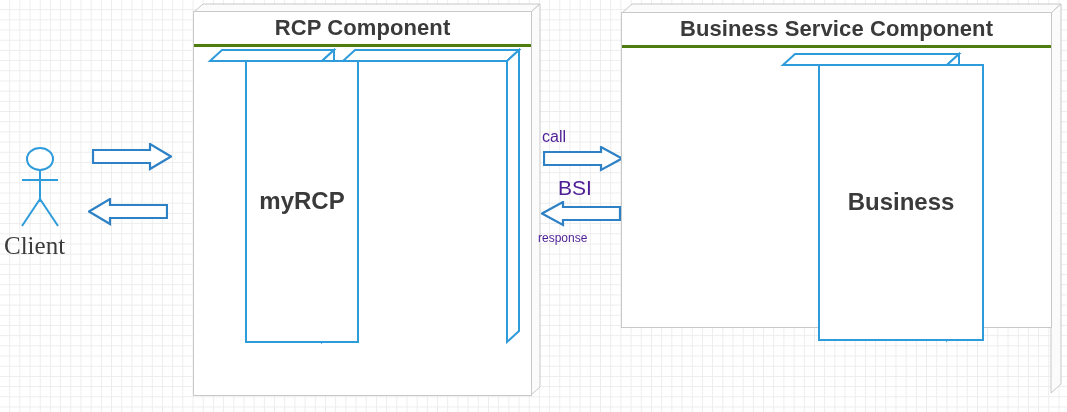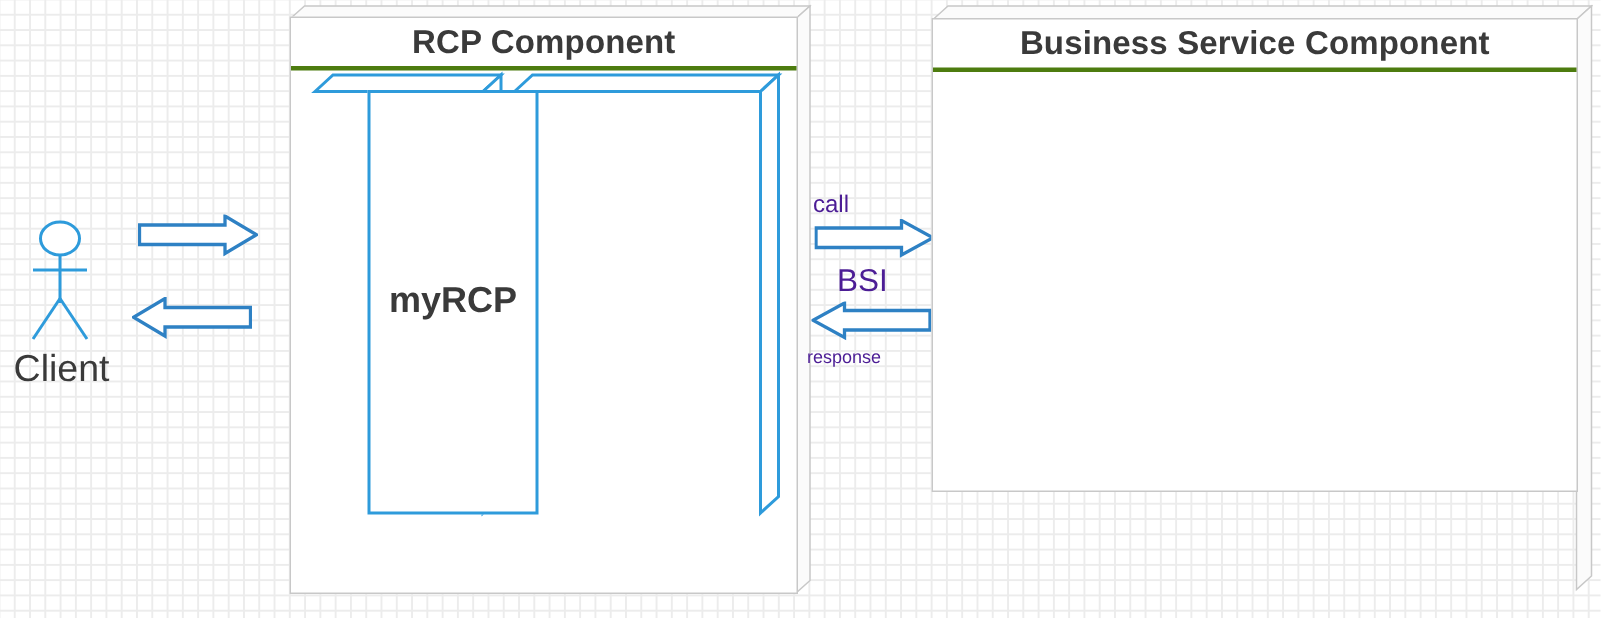--- a/index.html
+++ b/index.html
@@ -71,23 +71,23 @@
     color: #3a3a3a;
     font-weight: bold;
     text-align: center;
     line-height: 1.1;
   }
   .cuboid svg { position: absolute; left: 0; top: 0; overflow: visible; }
 
   
   .actor-label {
     position: absolute;
-    text-align: center;
     color: #3a3a3a;
     white-space: nowrap;
+    font-family: Liberation Serif, serif;
   }
 
   .edge-label {
     position: absolute;
     color: #4c1d95;
     white-space: nowrap;
   }
 </style>
 </head>
 <body>
@@ -168,15 +168,24 @@
 
     <svg width="441" height="393" viewBox="0 0 441 393" style="position:absolute;left:0;top:0;">
       <polygon points="1,10 11,1 440,1 430,10" fill="#fbfbfb" stroke="#c8c8c8" stroke-width="1"></polygon>
       <polygon points="430,10 440,1 440,381 430,390" fill="#fbfbfb" stroke="#c8c8c8" stroke-width="1"></polygon>
     </svg>
 
     <div class="pkg-body" style="left:0px; top:9px; width:431px; height:316px;">
       <div class="pkg-title" style="height:35px; font-size:22px;">Business Service Component</div>
     </div>
 
+    <div class="cuboid" style="left:160px; top:49px; width:180px; height:290px;">
+      <svg width="180" height="290" viewBox="0 0 180 290">
+        <polygon points="2,13 14,2 178,2 166,13" fill="#ffffff" stroke="#2e9bdb" stroke-width="2" stroke-linejoin="miter"></polygon>
+        <polygon points="166,13 178,2 178,277 166,288" fill="#ffffff" stroke="#2e9bdb" stroke-width="2" stroke-linejoin="miter"></polygon>
+      </svg>
+      <div class="face" style="left:1px; top:12px; width:166px; height:277px;">
+        <span class="label" style="font-size:24px;">Business</span>
+      </div>
+    </div>
   </div>
 
 </div>
 
 </body></html>

